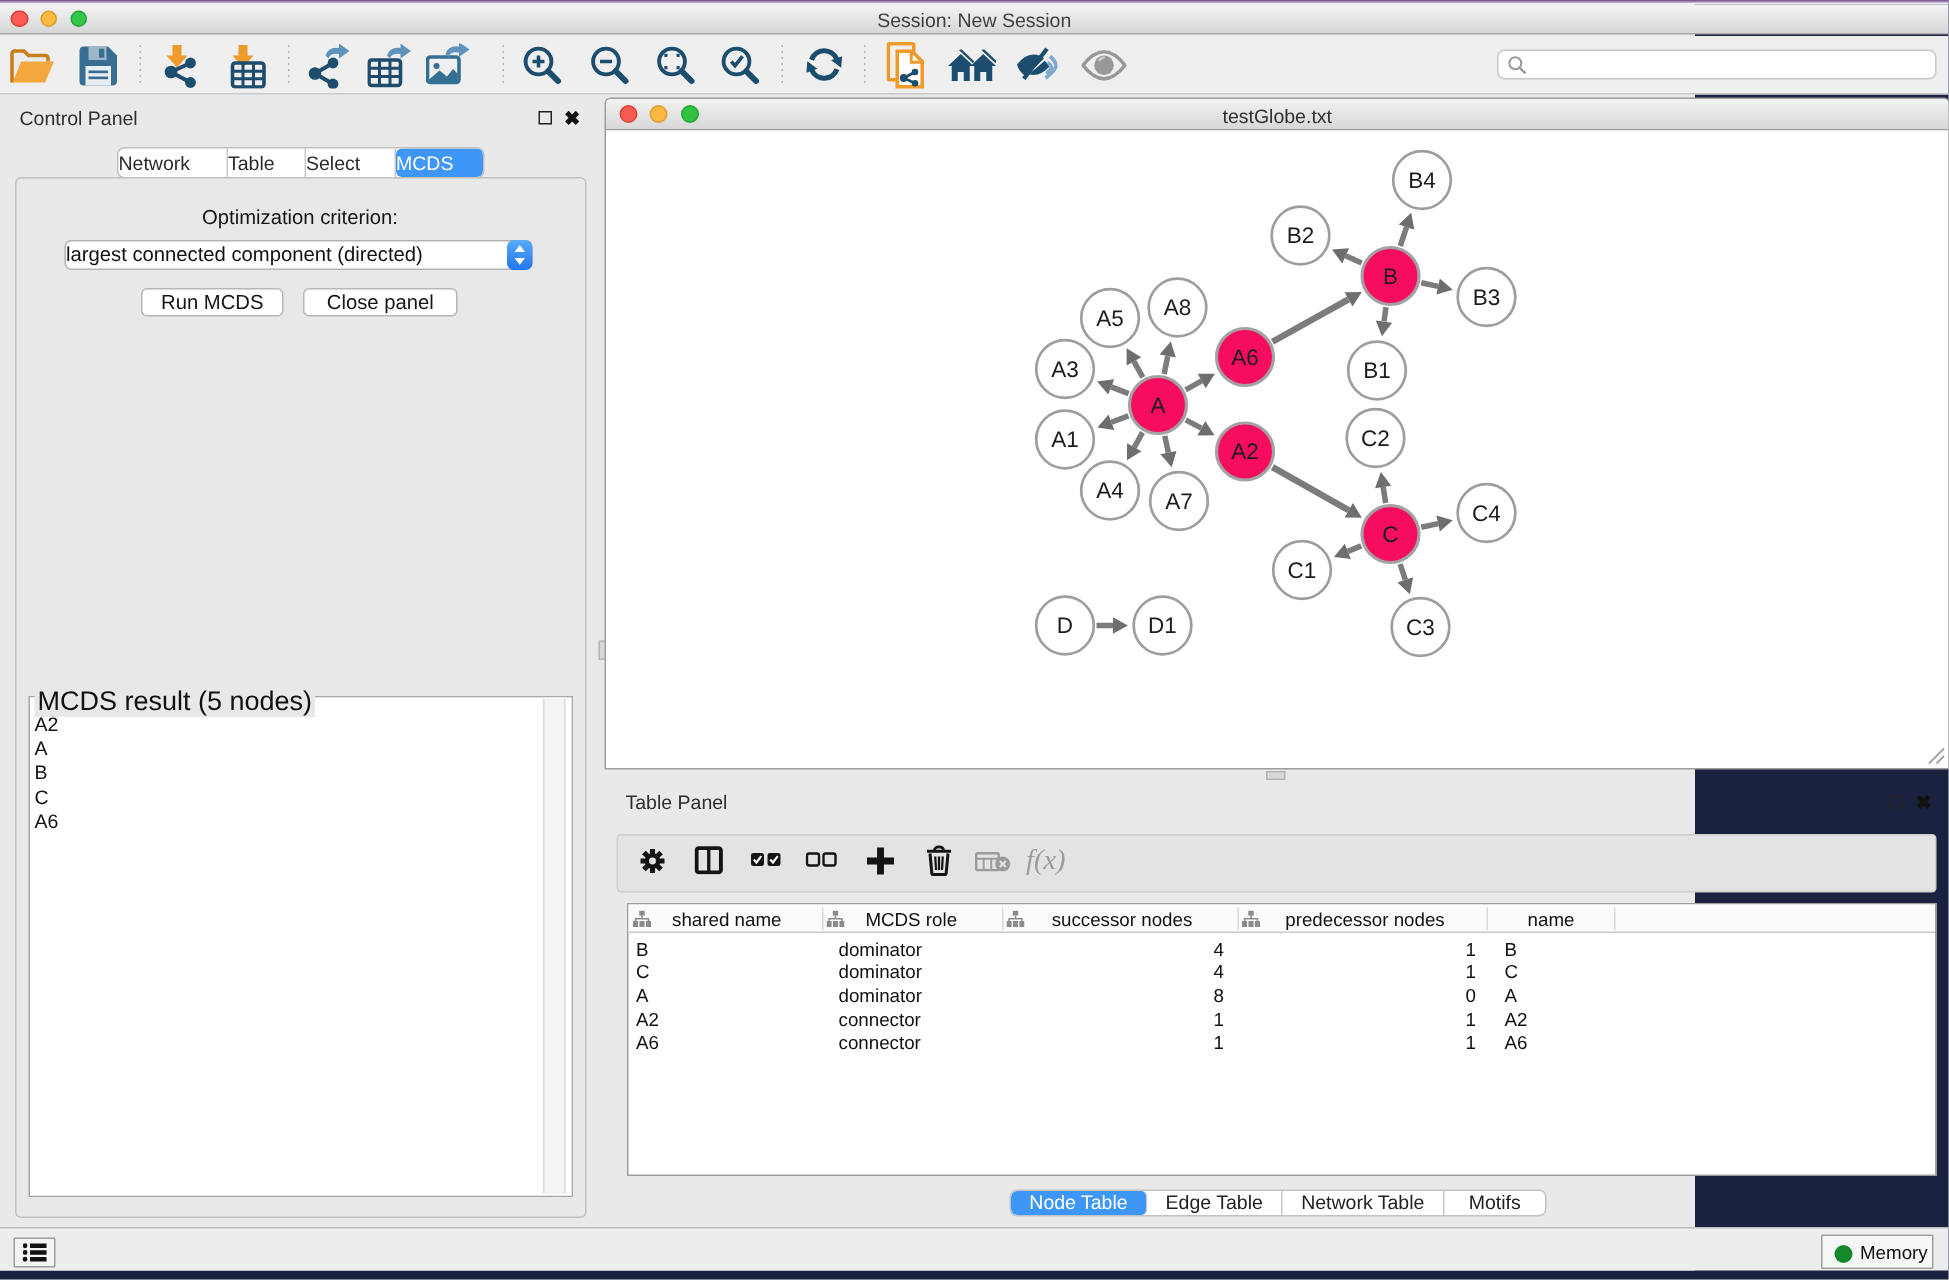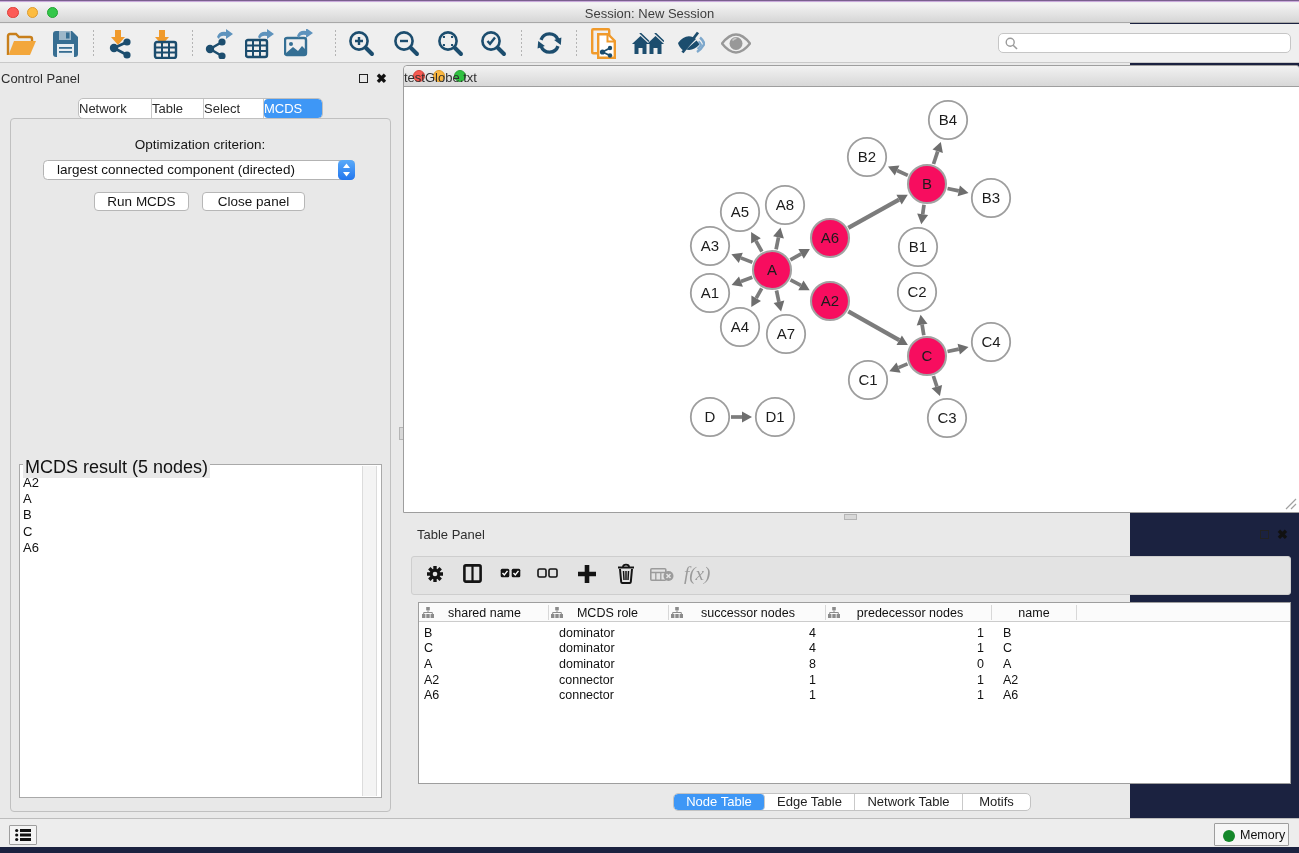--- a/index.html
+++ b/index.html
@@ -13,32 +13,32 @@
 
 .ptitle{position:absolute;font-size:13px;color:#2e2e2e}
 .wmax{position:absolute;width:9px;height:9px;border:1.6px solid #222}
 .wx{position:absolute;font-size:13px;font-weight:bold;color:#111;line-height:10px}
 .tabgrp{position:absolute;display:flex;background:#fff;border:1px solid #bfbfbf;border-radius:5px;overflow:hidden}
 .tab{font-size:13px;color:#2b2b2b;line-height:19px;border-right:1px solid #c9c9c9}
 .tab:last-child{border-right:none}
 .tab.on{background:#3e97f6;color:#fff;border-radius:4px}
 #cpanel{position:absolute;left:10px;top:116px;width:381px;height:694px;background:#e8e8e8;border:1px solid #c0c0c0;border-radius:4px}
 #optlabel{position:absolute;left:0;top:135px;width:400px;text-align:center;font-size:13.5px;color:#151515}
-#dropdown{position:absolute;left:43px;top:158px;width:312px;height:20px;background:#fff;border:1px solid #b3b3b3;border-radius:4.5px;font-size:13.5px;color:#111;line-height:18px;padding-left:13px}
+#dropdown{position:absolute;left:43px;top:158px;width:312px;height:20px;background:#fff;border:1px solid #b3b3b3;border-radius:4.5px;font-size:13.5px;color:#111;line-height:18px;}
 #stepper{position:absolute;left:338px;top:158px;width:17px;height:20px;border-radius:4.5px;background:linear-gradient(#59aaf9,#2376ee)}
 .btn{position:absolute;height:19px;background:#fff;border:1px solid #b7b7b7;border-radius:4px;font-size:13.5px;color:#151515;text-align:center;line-height:17px}
 #grpbox{position:absolute;left:19px;top:462px;width:363px;height:334px;border:1px solid #a9a9a9}
 #grplabel{position:absolute;left:23px;top:455px;background:#e8e8e8;padding:0 2px;font-size:18px;color:#111}
 #mlist{position:absolute;left:20px;top:463px;width:361px;height:332px;background:#fff;font-size:13px;color:#111;padding:10px 0 0 3px;line-height:16.2px}
 #mscroll{position:absolute;left:362px;top:464px;width:15px;height:330px;background:#f4f4f4;border-left:1px solid #dcdcdc;border-right:1px solid #dcdcdc}
 
 #statusbar{position:absolute;left:0;top:816px;width:1299px;height:29px;background:#ededed;border-top:1px solid #bdbdbd}
 #netwin{position:absolute;left:403px;top:63px;width:897px;height:448px;background:#fff;border:1px solid #9e9e9e;border-radius:4px 4px 0 0}
 #nettb{position:absolute;left:0;top:0;width:895px;height:21px;background:linear-gradient(#f2f2f2,#d8d8d8);border-bottom:1px solid #9e9e9e;border-radius:4px 4px 0 0}
-#nettb .t{position:absolute;left:0;right:0;top:4px;text-align:left;font-size:13px;color:#2f2f2f}
+#nettb .t{position:absolute;left:0;right:0;top:4px;text-align:center;font-size:13px;color:#2f2f2f}
 
 #tptb{position:absolute;left:411px;top:554px;width:880px;height:39px;background:#e3e3e3;border:1px solid #cecece;border-radius:3px}
 #ttable{position:absolute;left:418px;top:600px;width:873px;height:182px;background:#fff;border:1px solid #9e9e9e}
 #thead{position:absolute;left:0;top:0;width:871px;height:19px;background:#fbfbfb;border-bottom:1px solid #ccc}
 .hsep{position:absolute;top:2px;height:15px;width:1px;background:#d8d8d8}
 .hlabel{position:absolute;top:3px;font-size:12.5px;color:#111;text-align:center}
 .cell{position:absolute;font-size:12.5px;color:#111;height:15.7px;line-height:15.7px}
 .num{text-align:right}
 #btabs{position:absolute;left:673px;top:791px;display:flex;background:#fff;border:1px solid #c3c3c3;border-radius:5px;overflow:hidden}
 .btab{font-size:13px;color:#222;text-align:center;line-height:16px;border-right:1px solid #c9c9c9}
@@ -163,21 +163,21 @@
   <path d="M11.5 7.5 Q13 5.5 15.5 5.2" stroke="#c9c9c9" stroke-width="1.6" fill="none"></path>
  </svg>
  <div id="search">
         <svg width="13" height="13" viewBox="0 0 13 13" style="position:absolute;left:6px;top:3px">
           <circle cx="5.2" cy="5.2" r="4" fill="none" stroke="#9a9a9a" stroke-width="1.4"></circle>
           <path d="M8.2 8.2 L12 12" stroke="#9a9a9a" stroke-width="1.6"></path>
         </svg>
       </div>
 </div>
 
-<div class="ptitle" style="left:1px;top:69px">Control Panel</div>
+<div class="ptitle" style="left:13px;top:69px">Control Panel</div>
 <div class="wmax" style="left:359px;top:72px"></div>
 <div class="wx" style="left:376px;top:72px">✖</div>
 <div class="tabgrp" style="left:78px;top:96px;height:21px">
  <div class="tab" style="width:73px">Network</div>
  <div class="tab" style="width:52px">Table</div>
  <div class="tab" style="width:60px">Select</div>
  <div class="tab on" style="width:58px">MCDS</div>
 </div>
 <div id="cpanel"></div>
 <div id="optlabel">Optimization criterion:</div>

